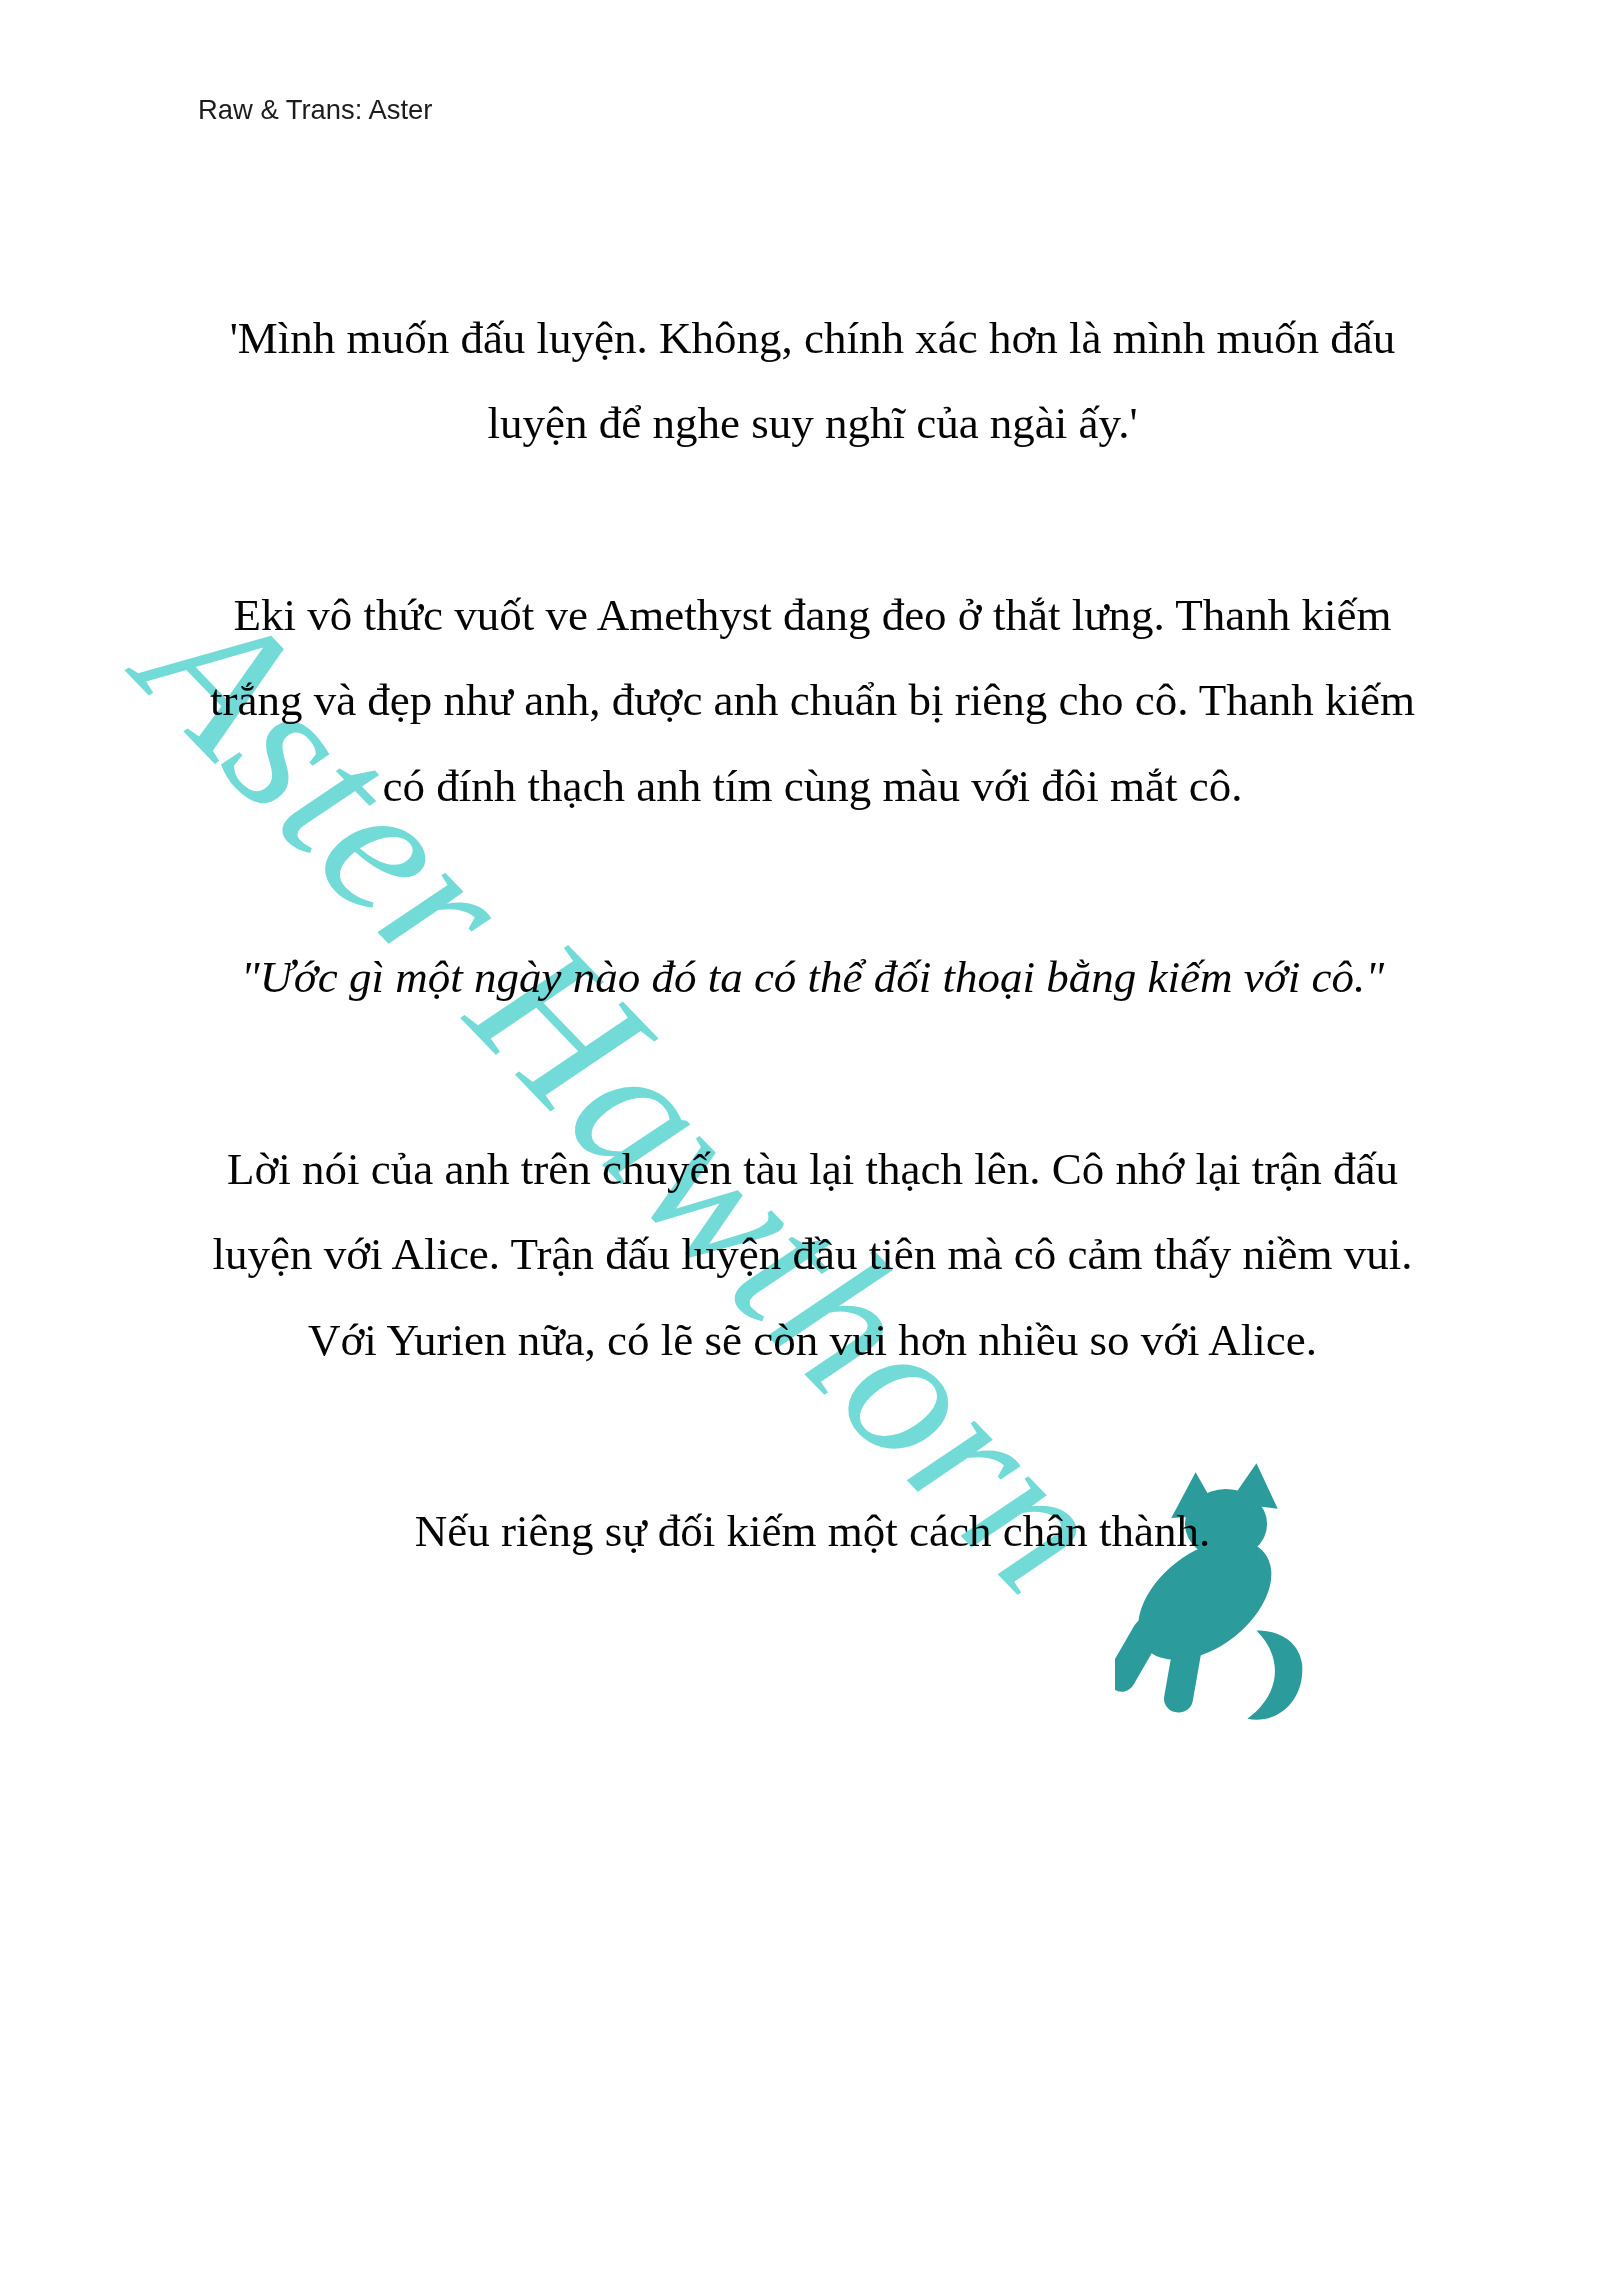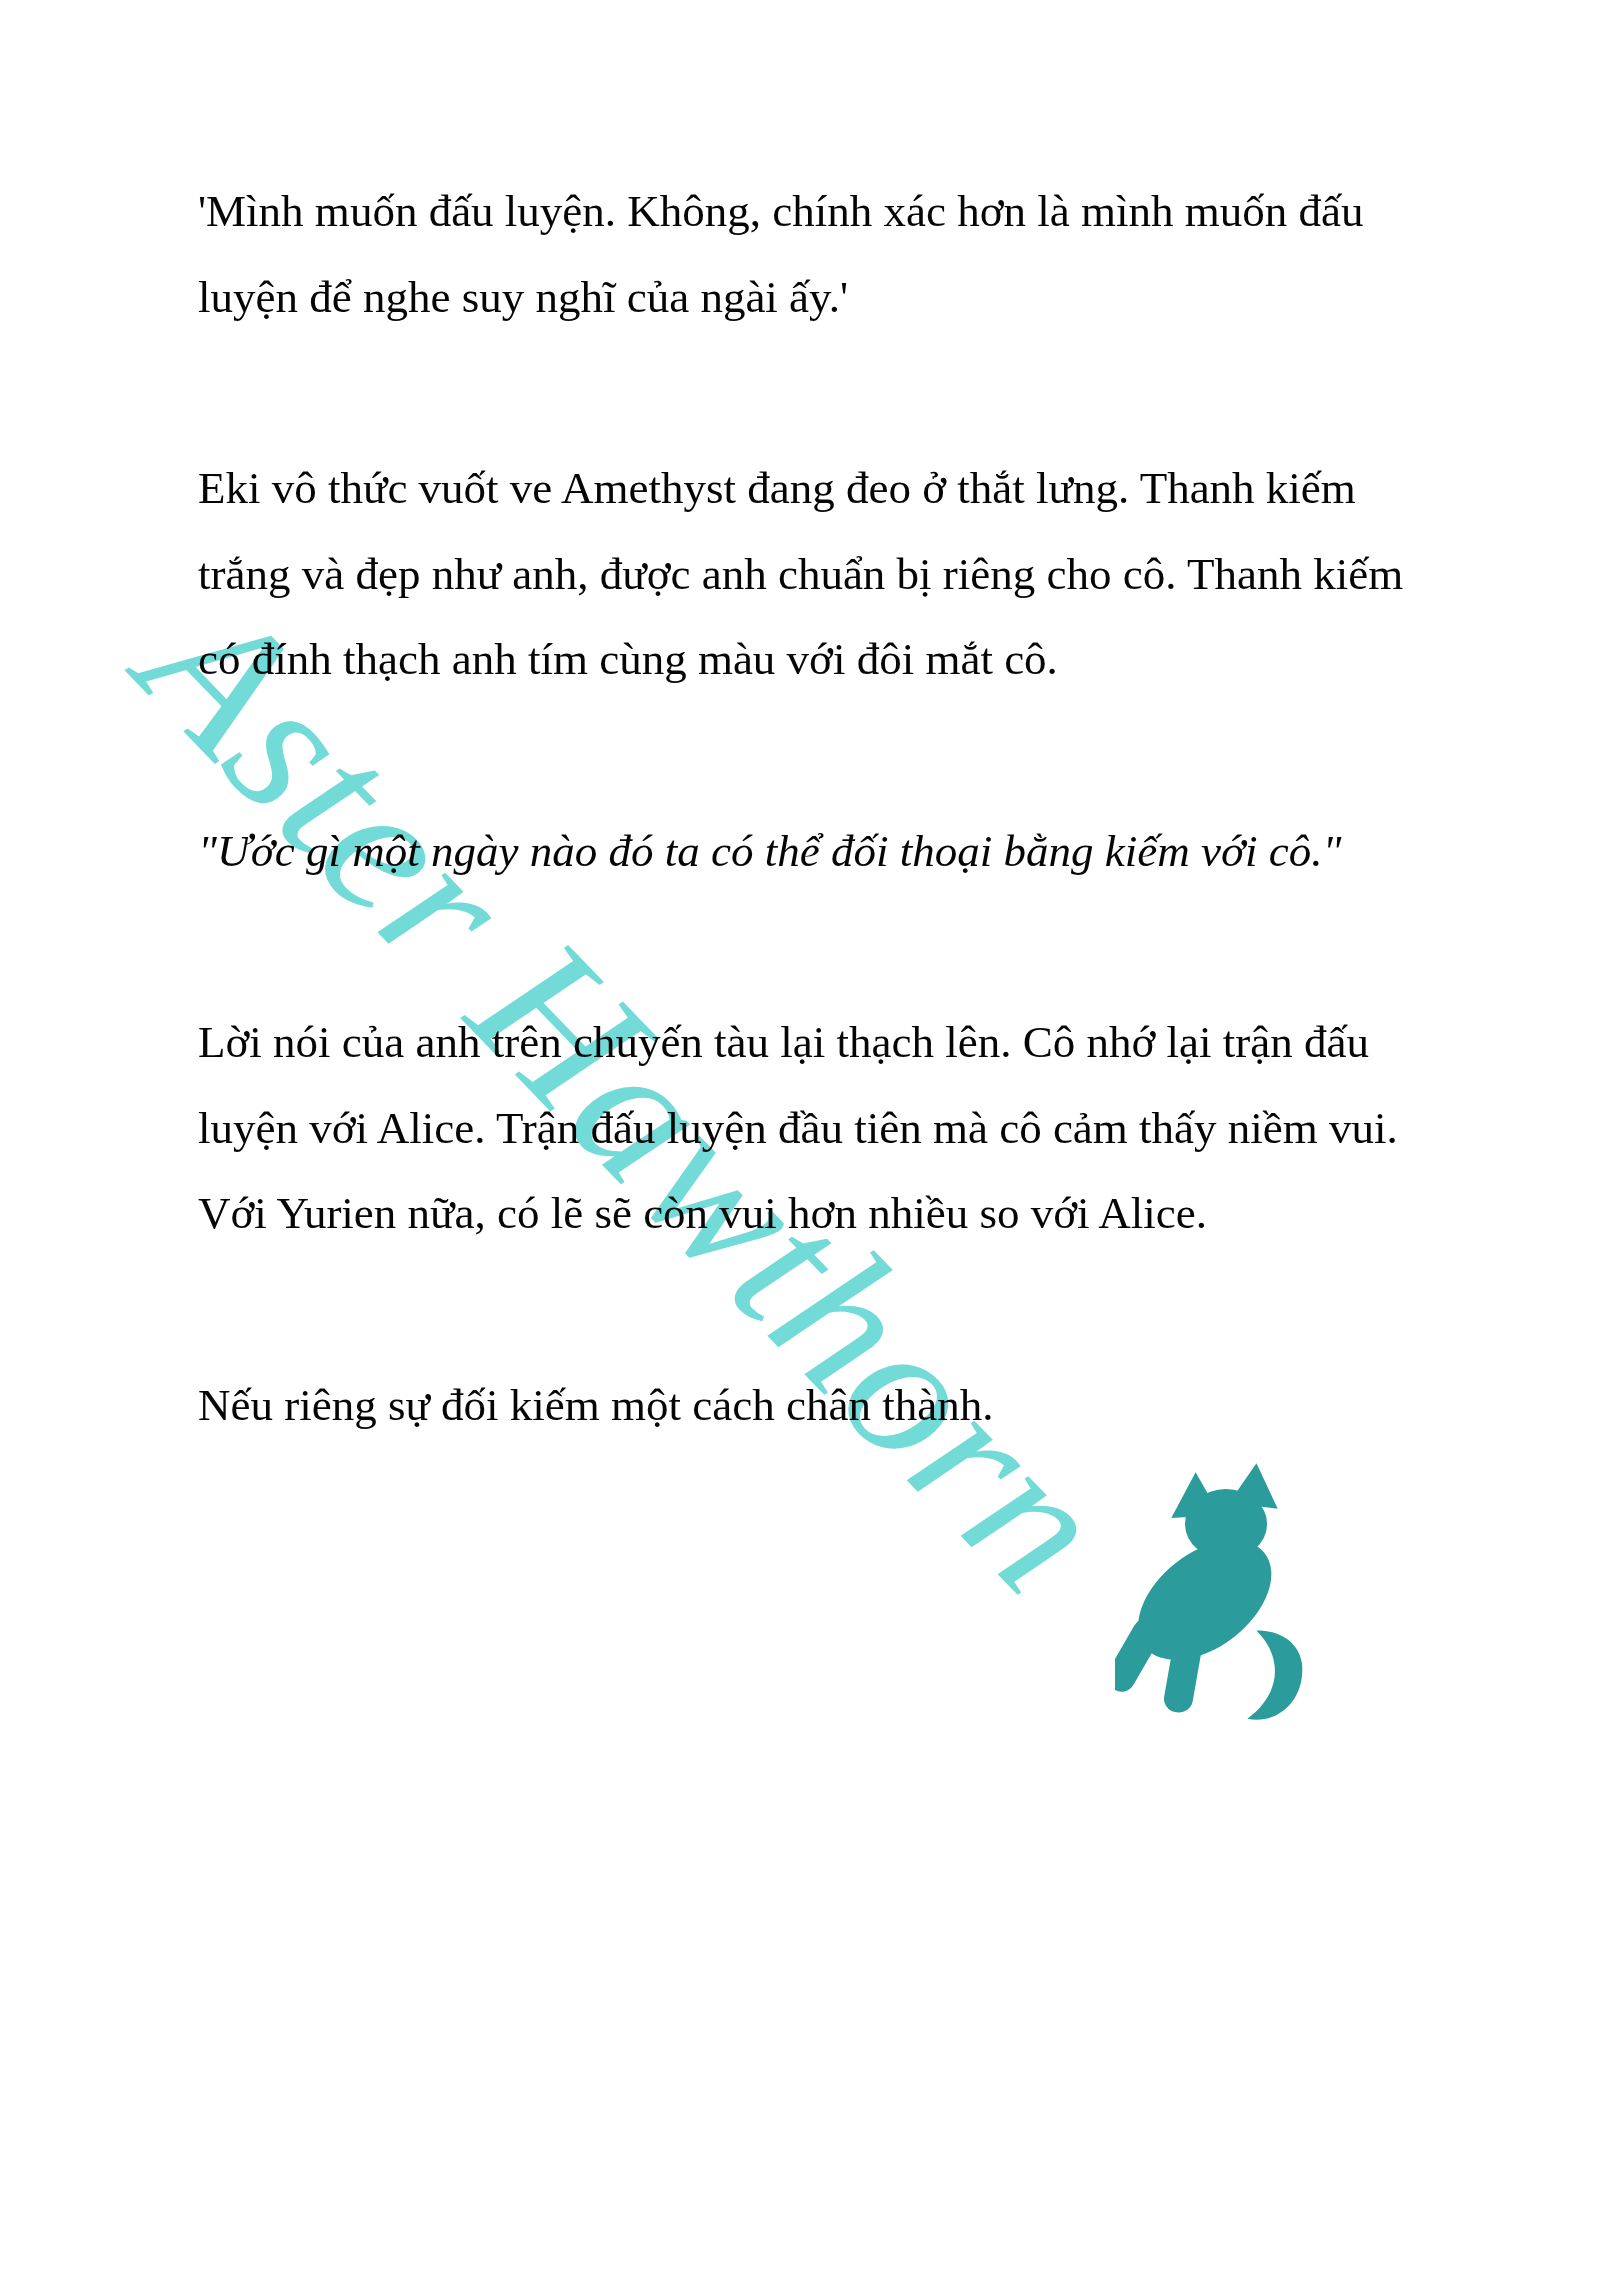--- a/index.html
+++ b/index.html
@@ -59,21 +59,21 @@
     line-height: 1.2;
     color: #1c1c1c;
   }
   .para {
     margin: 0 0 106px 198px;
     width: 1229px;
     font-family: "Liberation Serif", serif;
     font-size: 45px;
     line-height: 1.9;
     color: #050505;
-    text-align: left;
+    text-align: center;
   }
   .para.first {
     margin-top: 169px;
   }
   .para.italic {
     font-style: italic;
   }
 </style>
 </head>
 <body>
@@ -96,20 +96,21 @@
         <rect x="2" y="108" width="19" height="52" rx="9" transform="rotate(30 11 134)"></rect>
 
         <rect x="34" y="122" width="19" height="50" rx="9" transform="rotate(10 43 147)"></rect>
 
         <path d="M92 118 C110 136 108 160 86 176 C106 180 124 164 122 140 C120 126 108 118 92 118 Z"></path>
       </g>
     </svg>
   </div>
 
   <div class="content">
+    <div class="doc-header">Raw &amp; Trans: Aster</div>
 
     <p class="para first">'Mình muốn đấu luyện. Không, chính xác hơn là mình muốn đấu luyện để nghe suy nghĩ của ngài ấy.'</p>
 
     <p class="para">Eki vô thức vuốt ve Amethyst đang đeo ở thắt lưng. Thanh kiếm trắng và đẹp như anh, được anh chuẩn bị riêng cho cô. Thanh kiếm có đính thạch anh tím cùng màu với đôi mắt cô.</p>
 
     <p class="para italic">"Ước gì một ngày nào đó ta có thể đối thoại bằng kiếm với cô."</p>
 
     <p class="para">Lời nói của anh trên chuyến tàu lại thạch lên. Cô nhớ lại trận đấu luyện với Alice. Trận đấu luyện đầu tiên mà cô cảm thấy niềm vui. Với Yurien nữa, có lẽ sẽ còn vui hơn nhiều so với Alice.</p>
 
     <p class="para">Nếu riêng sự đối kiếm một cách chân thành.</p>

